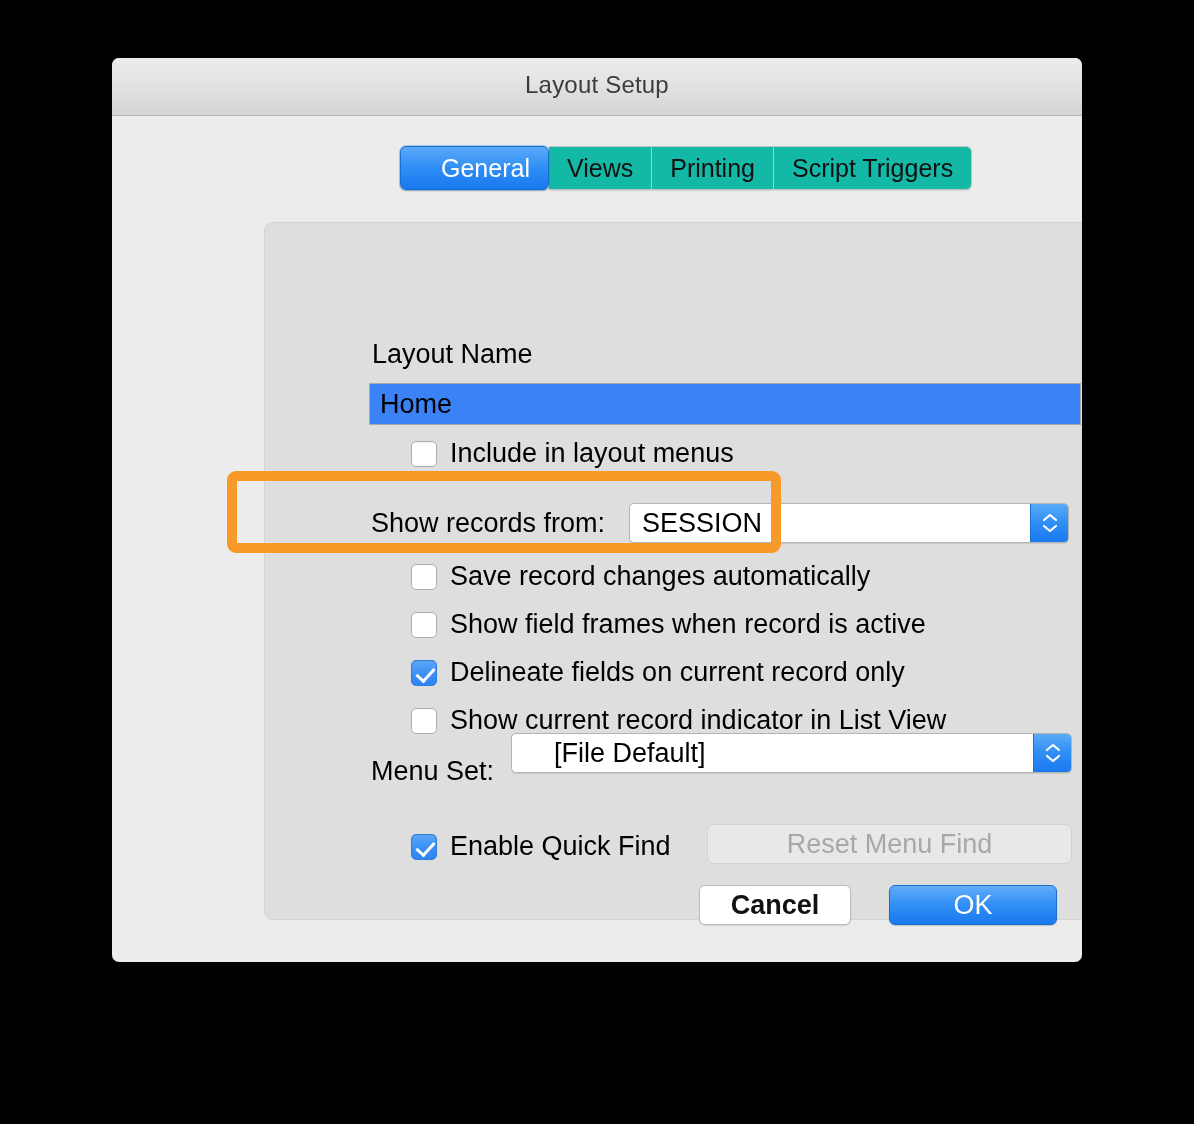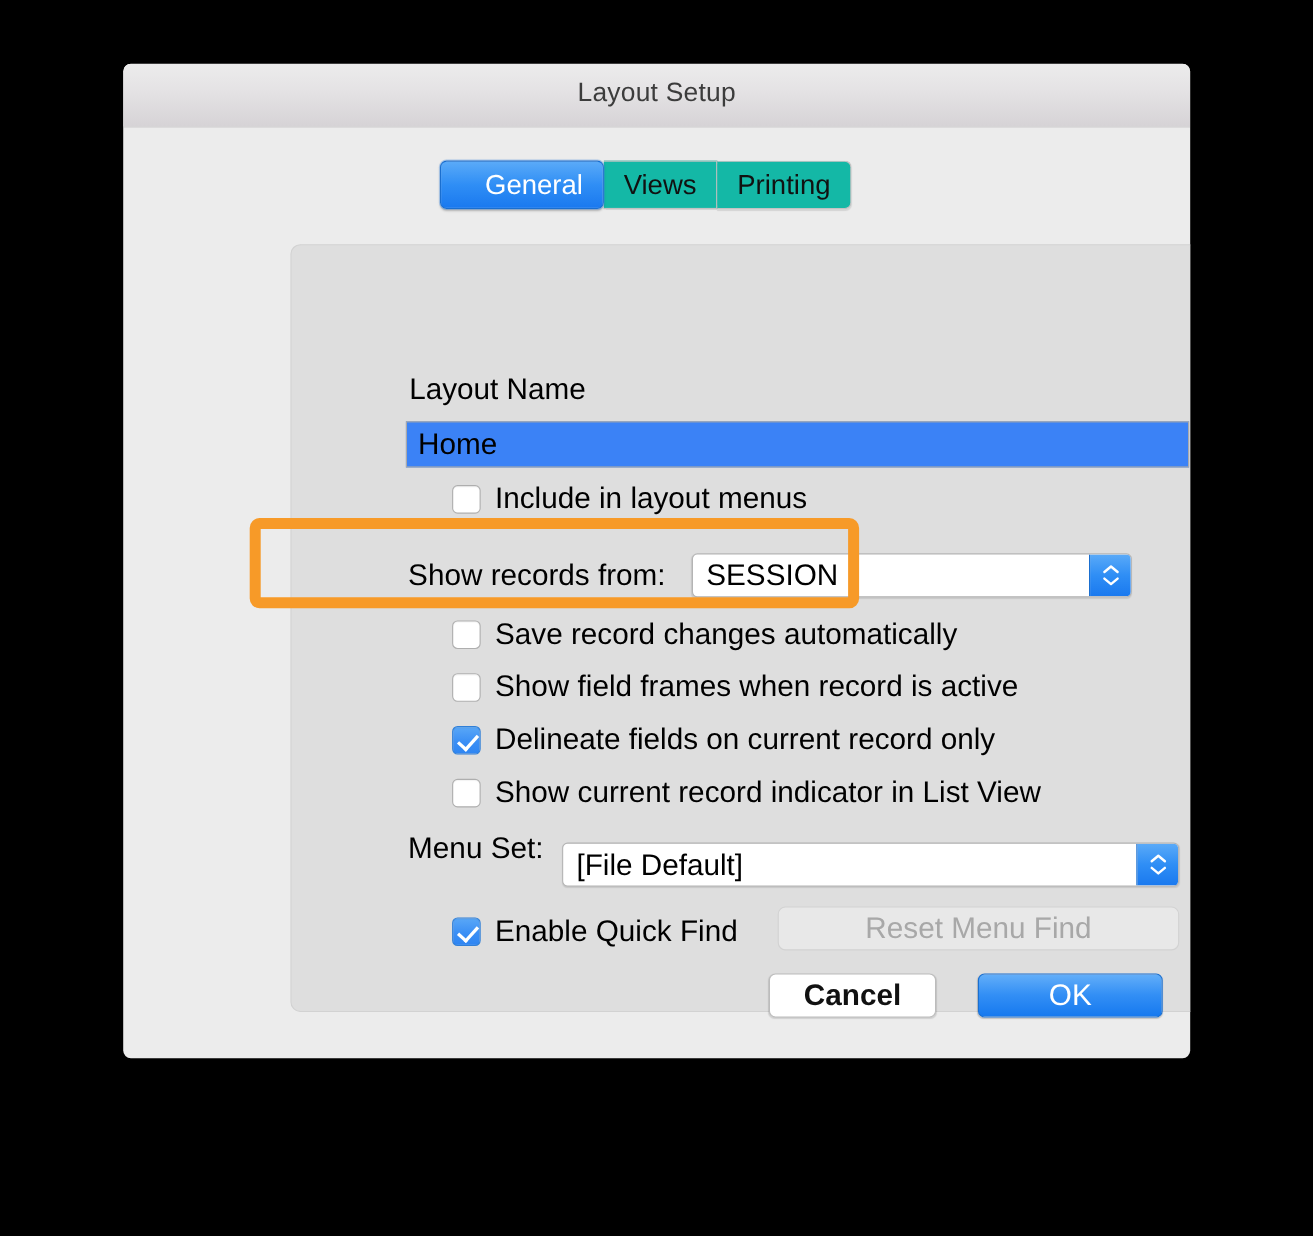--- a/index.html
+++ b/index.html
@@ -221,39 +221,42 @@
     <div class="tabstrip">
       <div class="tab active">
         <span>General</span>
       </div>
       <div class="tab">
         <span>Views</span>
       </div>
       <div class="tab">
         <span>Printing</span>
       </div>
+      <div class="tab">
+        <span>Script Triggers</span>
+      </div>
     </div>
 
     <div class="panel">
       <div class="content">
 
         <div class="field-label" style="left:107px; top:116px;">Layout Name</div>
 
         <div class="text-input" style="left:104px; top:160px; width:712px; height:42px;">
           <span>Home</span>
         </div>
 
         <div class="cbrow" style="left:106px; top:215px;">
           <span class="cb"></span>
           <span class="cblabel">Include in layout menus</span>
         </div>
 
         <div class="field-label" style="left:106px; top:285px;">Show records from:</div>
 
-        <div class="popup" style="left:364px; top:280px; width:400px;">
+        <div class="popup" style="left:364px; top:280px; width:440px;">
           <span class="val">SESSION</span>
           <span class="stepper">
             <svg class="chev" viewBox="0 0 16 9">
               <polyline points="2,7 8,2 14,7" fill="none" stroke="#ffffff" stroke-width="2.2" stroke-linecap="round" stroke-linejoin="round"></polyline>
             </svg>
             <svg class="chev" viewBox="0 0 16 9">
               <polyline points="2,2 8,7 14,2" fill="none" stroke="#ffffff" stroke-width="2.2" stroke-linecap="round" stroke-linejoin="round"></polyline>
             </svg>
           </span>
         </div>
@@ -273,21 +276,21 @@
           <span class="cblabel">Delineate fields on current record only</span>
         </div>
 
         <div class="cbrow" style="left:106px; top:482px;">
           <span class="cb"></span>
           <span class="cblabel">Show current record indicator in List View</span>
         </div>
 
         <div class="field-label" style="left:106px; top:533px;">Menu Set:</div>
 
-        <div class="popup" style="left:246px; top:543px; width:561px;">
+        <div class="popup" style="left:246px; top:510px; width:561px;padding-left:30px;">
           <span class="val">[File Default]</span>
           <span class="stepper">
             <svg class="chev" viewBox="0 0 16 9">
               <polyline points="2,7 8,2 14,7" fill="none" stroke="#ffffff" stroke-width="2.2" stroke-linecap="round" stroke-linejoin="round"></polyline>
             </svg>
             <svg class="chev" viewBox="0 0 16 9">
               <polyline points="2,2 8,7 14,2" fill="none" stroke="#ffffff" stroke-width="2.2" stroke-linecap="round" stroke-linejoin="round"></polyline>
             </svg>
           </span>
         </div>

